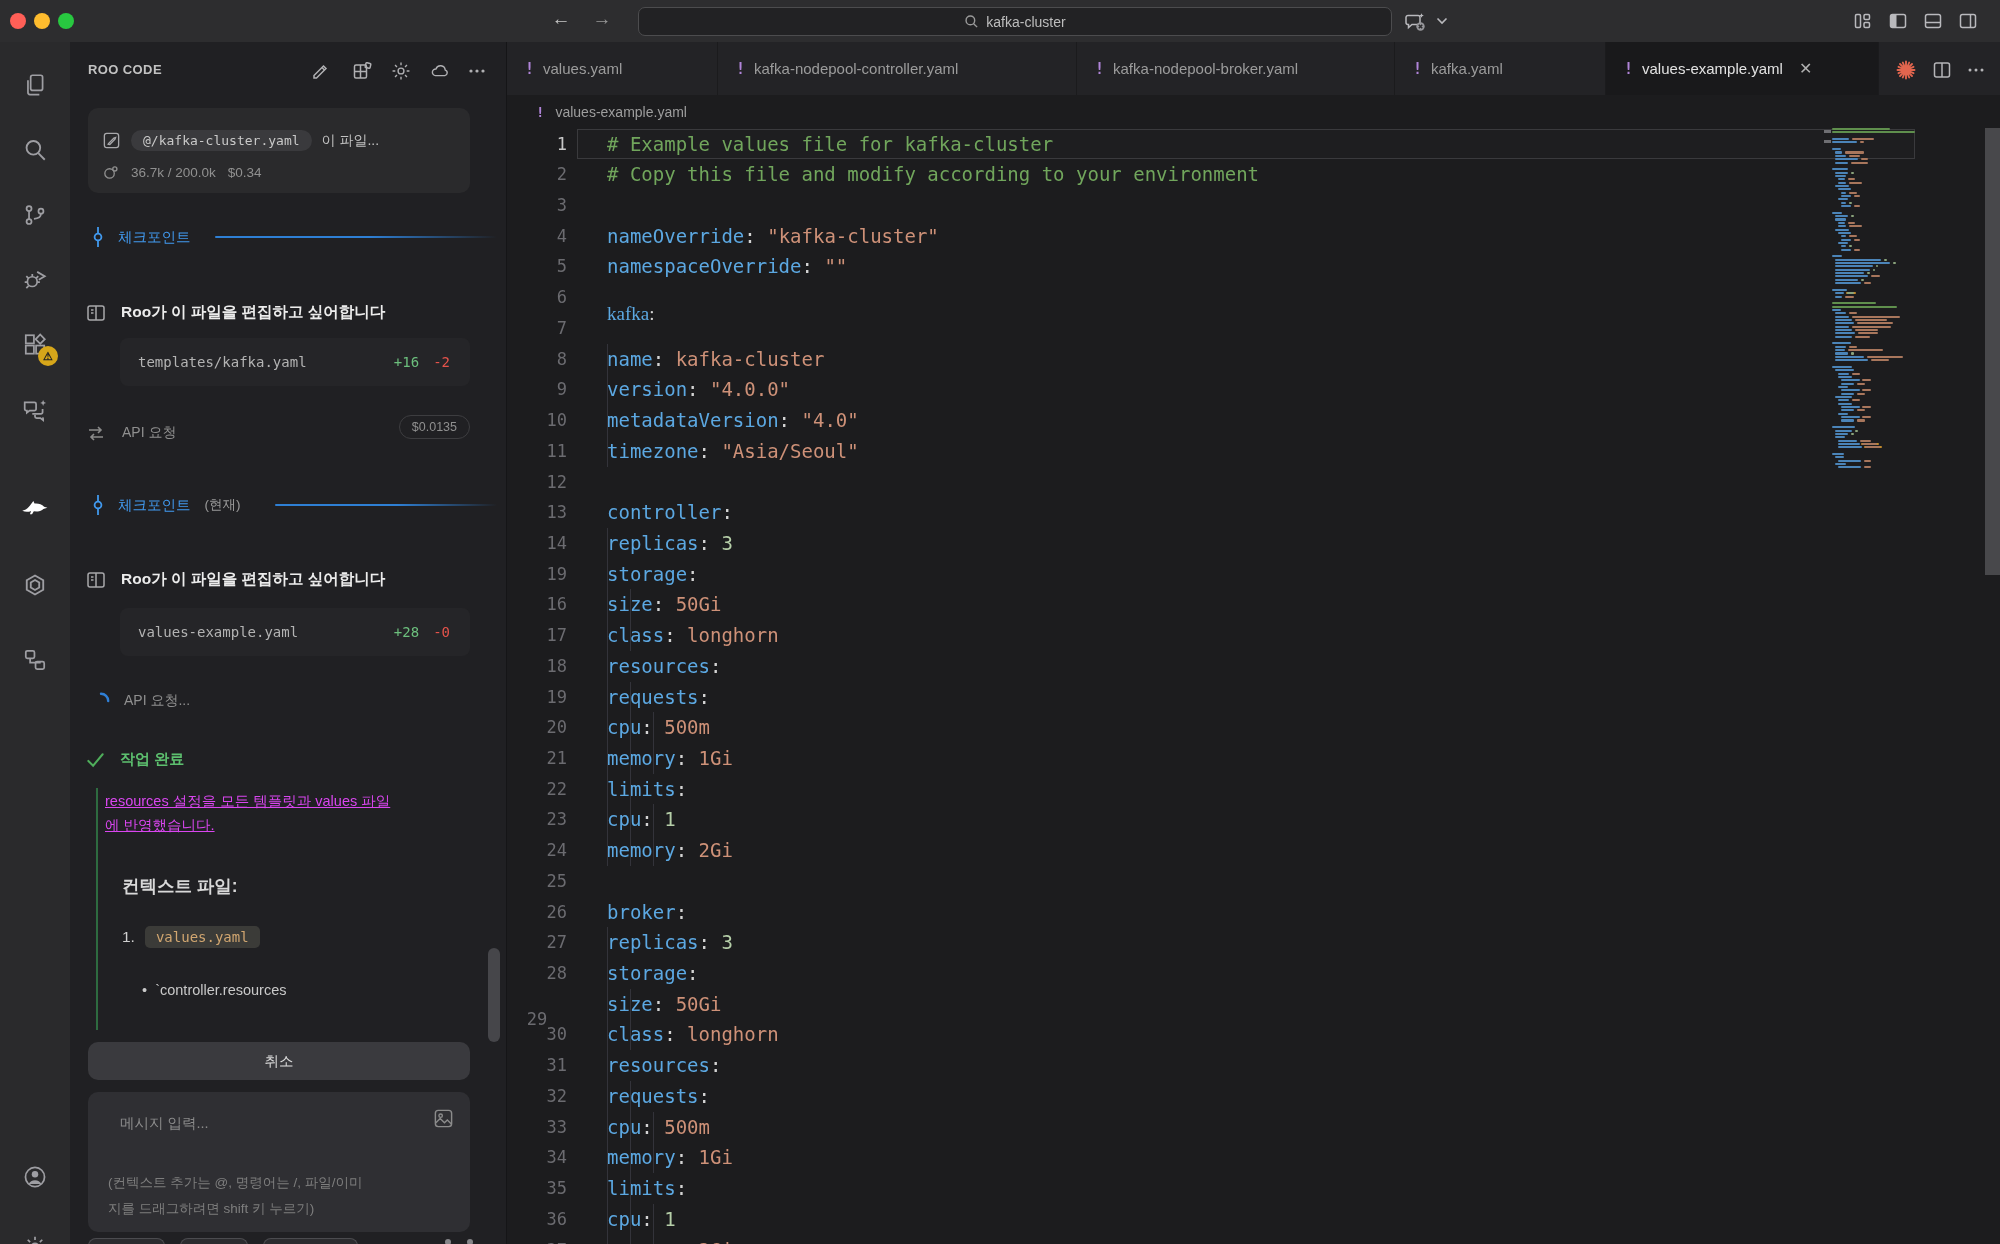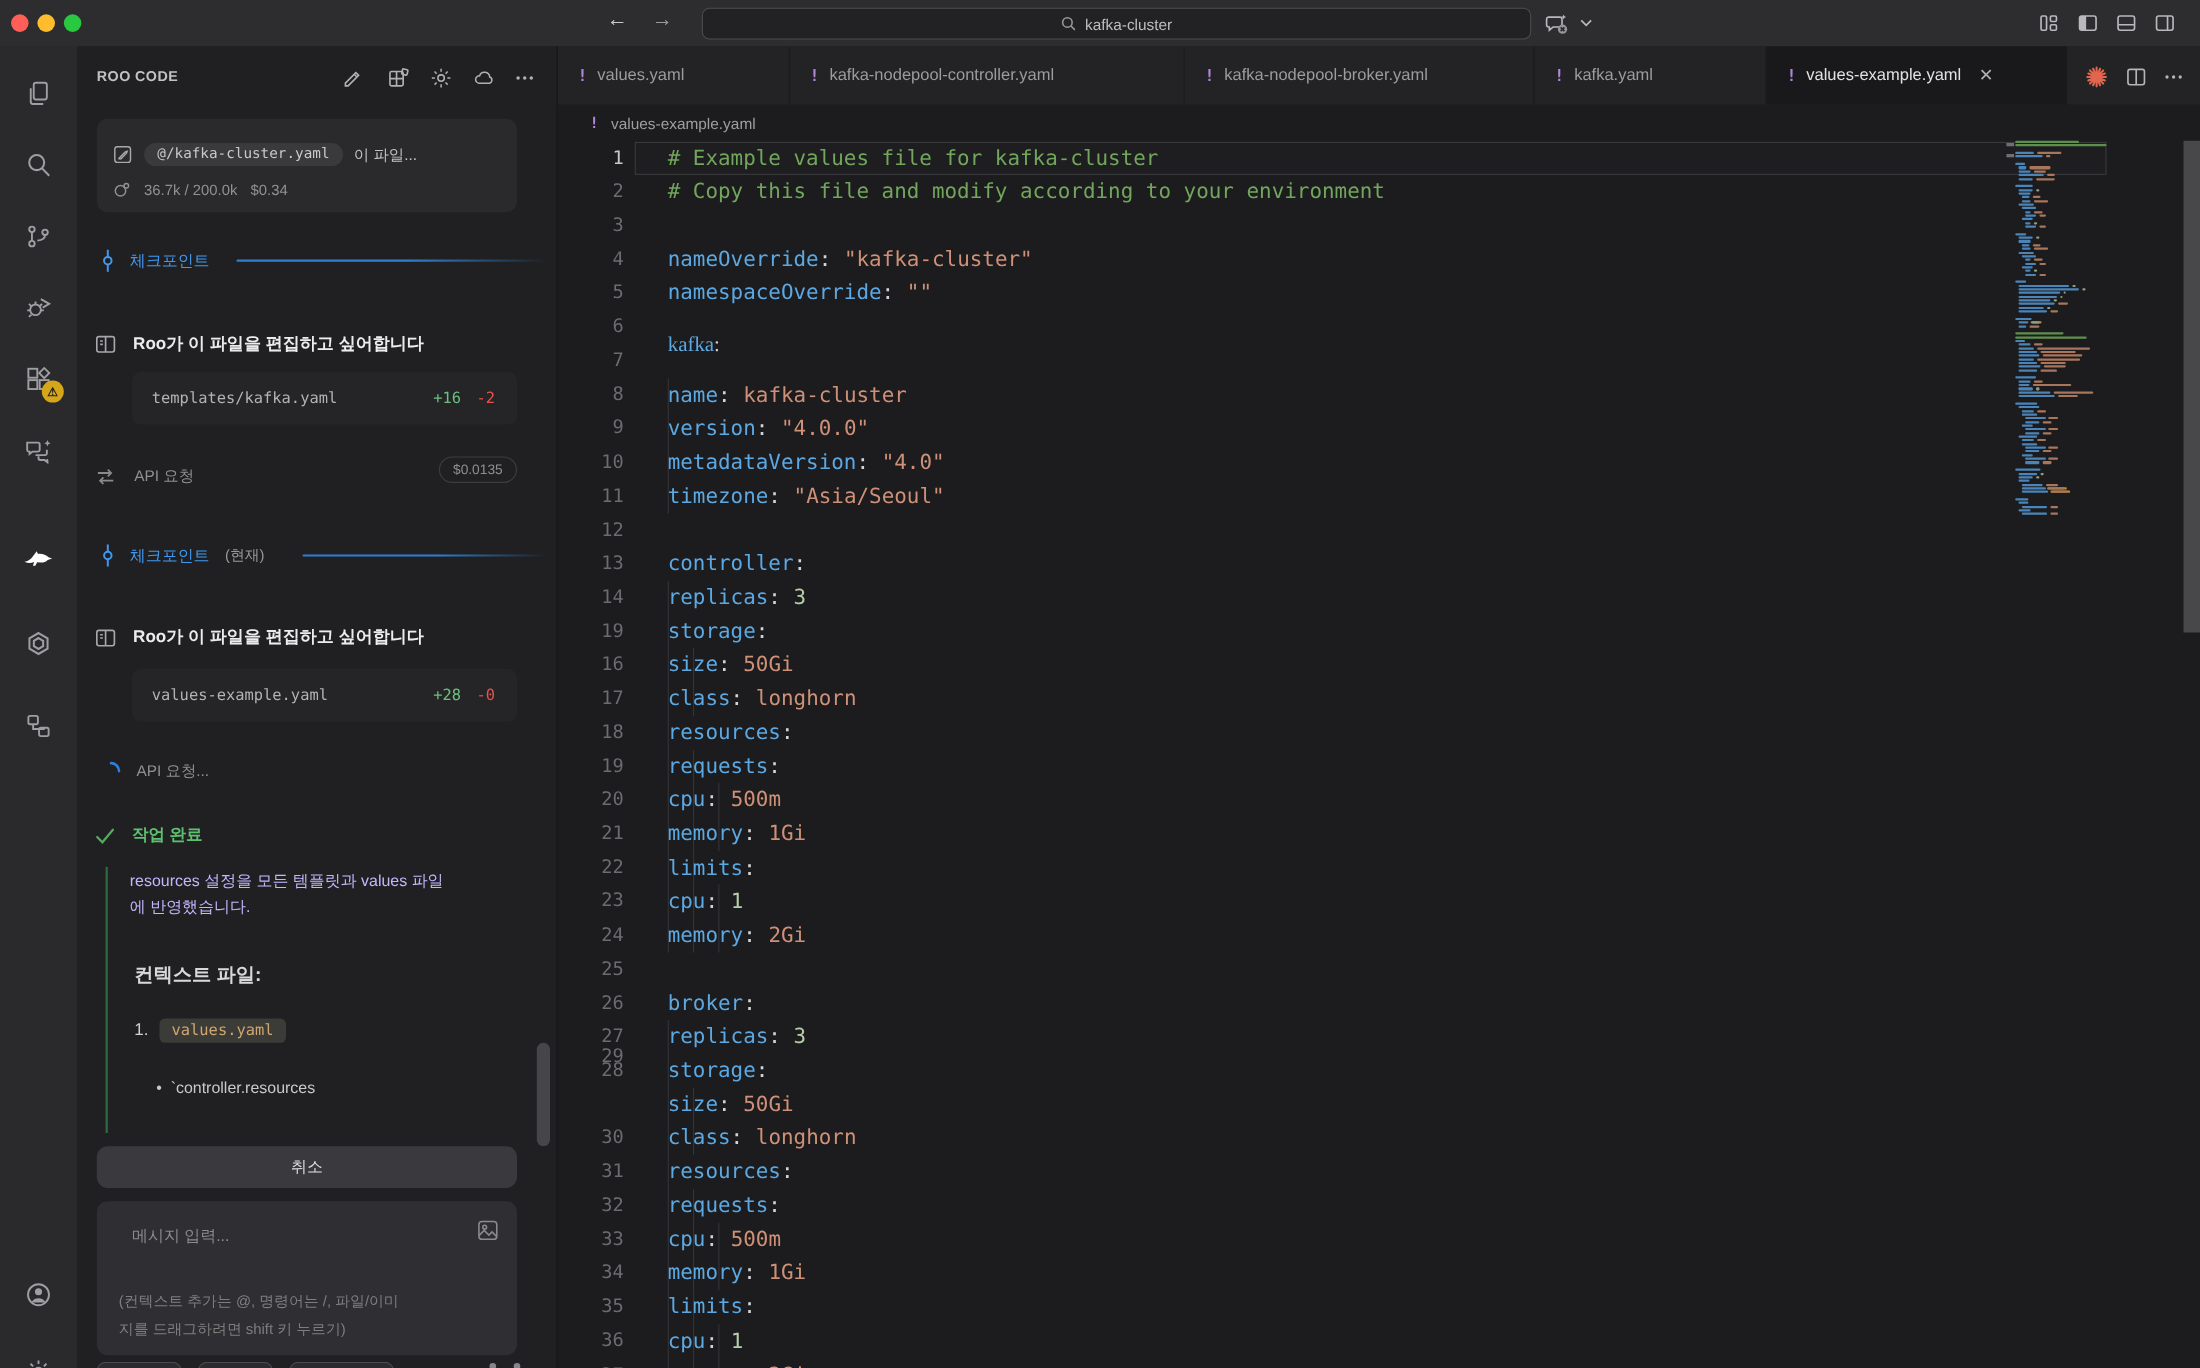--- a/index.html
+++ b/index.html
@@ -47,21 +47,21 @@
   .sect-title { color:#ececec; font-size:15.5px; font-weight:bold; }
   .file-card { position:absolute; left:50px; width:350px; height:48px; background:#252528; border-radius:8px;
     display:flex; align-items:center; padding:0 20px 0 18px; font-family:"DejaVu Sans Mono",monospace; font-size:14px; }
   .fc-name { color:#b3b3b3; flex:1; }
   .fc-add { color:#6cbf7d; margin-right:14px; }
   .fc-del { color:#e5534b; }
   .api-row { position:absolute; left:0; width:437px; display:flex; align-items:center; }
   .api-label { color:#8f8f8f; font-size:14px; }
   .api-badge { position:absolute; right:37px; top:-4px; border:1px solid #3d3d40; border-radius:13px; padding:4px 12px; color:#8f8f8f; font-size:12.5px; }
   #green-block { position:absolute; left:26px; top:788px; width:380px; height:242px; border-left:2.5px solid #2e6b40; }
-  .gb-body { position:absolute; left:20px; top:2px; width:352px; color:#c4b5fd; font-size:14.5px; line-height:23.5px; }
+  .gb-body { position:absolute; left:7px; top:2px; width:352px; color:#d946ef; font-size:14.5px; line-height:23.5px;text-decoration:underline; }
   .gb-head { position:absolute; left:24px; top:86px; color:#d8d8d8; font-size:17.5px; font-weight:bold; }
   .gb-item { position:absolute; left:24px; top:138px; display:flex; align-items:center; gap:10px; color:#d0d0d0; font-size:15.5px; }
   .gb-chip { background:#3b3b38; border-radius:5px; padding:3px 11px; font-family:"DejaVu Sans Mono",monospace; font-size:14px; color:#d1a670; }
   .gb-bullet { position:absolute; left:44px; top:194px; color:#c9c9c9; font-size:14.5px; }
   #sb-scroll { position:absolute; left:418px; top:948px; width:12px; height:94px; border-radius:6px; background:#46464a; }
   #cancel-btn { position:absolute; left:18px; top:1042px; width:382px; height:38px; background:#3a3a3e; border-radius:10px;
     color:#dcdcdc; font-size:14.5px; text-align:center; line-height:38px; border:none; }
   #msg-input { position:absolute; left:18px; top:1092px; width:382px; height:140px; background:#2f2f33; border-radius:10px; }
   .mi-ph { position:absolute; left:32px; top:22px; color:#8b8b8b; font-size:14.5px; }
   .mi-hint { position:absolute; left:20px; top:78px; width:340px; color:#7e7e7e; font-size:13.5px; line-height:26px; }
@@ -403,21 +403,21 @@
         <div class="ln" style="top: 870.88px;">25</div>
         <div class="cl" style="top: 865.88px; line-height: 30.72px;"></div>
         <div class="ln" style="top: 901.6px;">26</div>
         <div class="cl" style="top: 896.6px; line-height: 30.72px;"><span class="tk-k">broker</span><span class="tk-p">:</span></div>
         <div class="ln" style="top: 932.32px;">27</div>
         <div class="guide" style="left: 100px; top: 927.32px; height: 30.72px;"></div>
         <div class="cl" style="top: 927.32px; line-height: 30.72px;"><span class="tk-k">replicas</span><span class="tk-p">:</span> <span class="tk-n">3</span></div>
         <div class="ln" style="top: 963.04px;">28</div>
         <div class="guide" style="left: 100px; top: 958.04px; height: 30.72px;"></div>
         <div class="cl" style="top: 958.04px; line-height: 30.72px;"><span class="tk-k">storage</span><span class="tk-p">:</span></div>
-        <div class="ln" style="top: 950px;">29</div>
+        <div class="ln" style="top: 1009px; text-align: center;">29</div>
         <div class="guide" style="left: 100px; top: 988.76px; height: 30.72px;"></div>
         <div class="guide" style="left: 122.88px; top: 988.76px; height: 30.72px;"></div>
         <div class="cl" style="top: 988.76px; line-height: 30.72px;"><span class="tk-k">size</span><span class="tk-p">:</span> <span class="tk-s">50Gi</span></div>
         <div class="ln" style="top: 1024.48px;">30</div>
         <div class="guide" style="left: 100px; top: 1019.48px; height: 30.72px;"></div>
         <div class="guide" style="left: 122.88px; top: 1019.48px; height: 30.72px;"></div>
         <div class="cl" style="top: 1019.48px; line-height: 30.72px;"><span class="tk-k">class</span><span class="tk-p">:</span> <span class="tk-s">longhorn</span></div>
         <div class="ln" style="top: 1055.2px;">31</div>
         <div class="guide" style="left: 100px; top: 1050.2px; height: 30.72px;"></div>
         <div class="cl" style="top: 1050.2px; line-height: 30.72px;"><span class="tk-k">resources</span><span class="tk-p">:</span></div>

